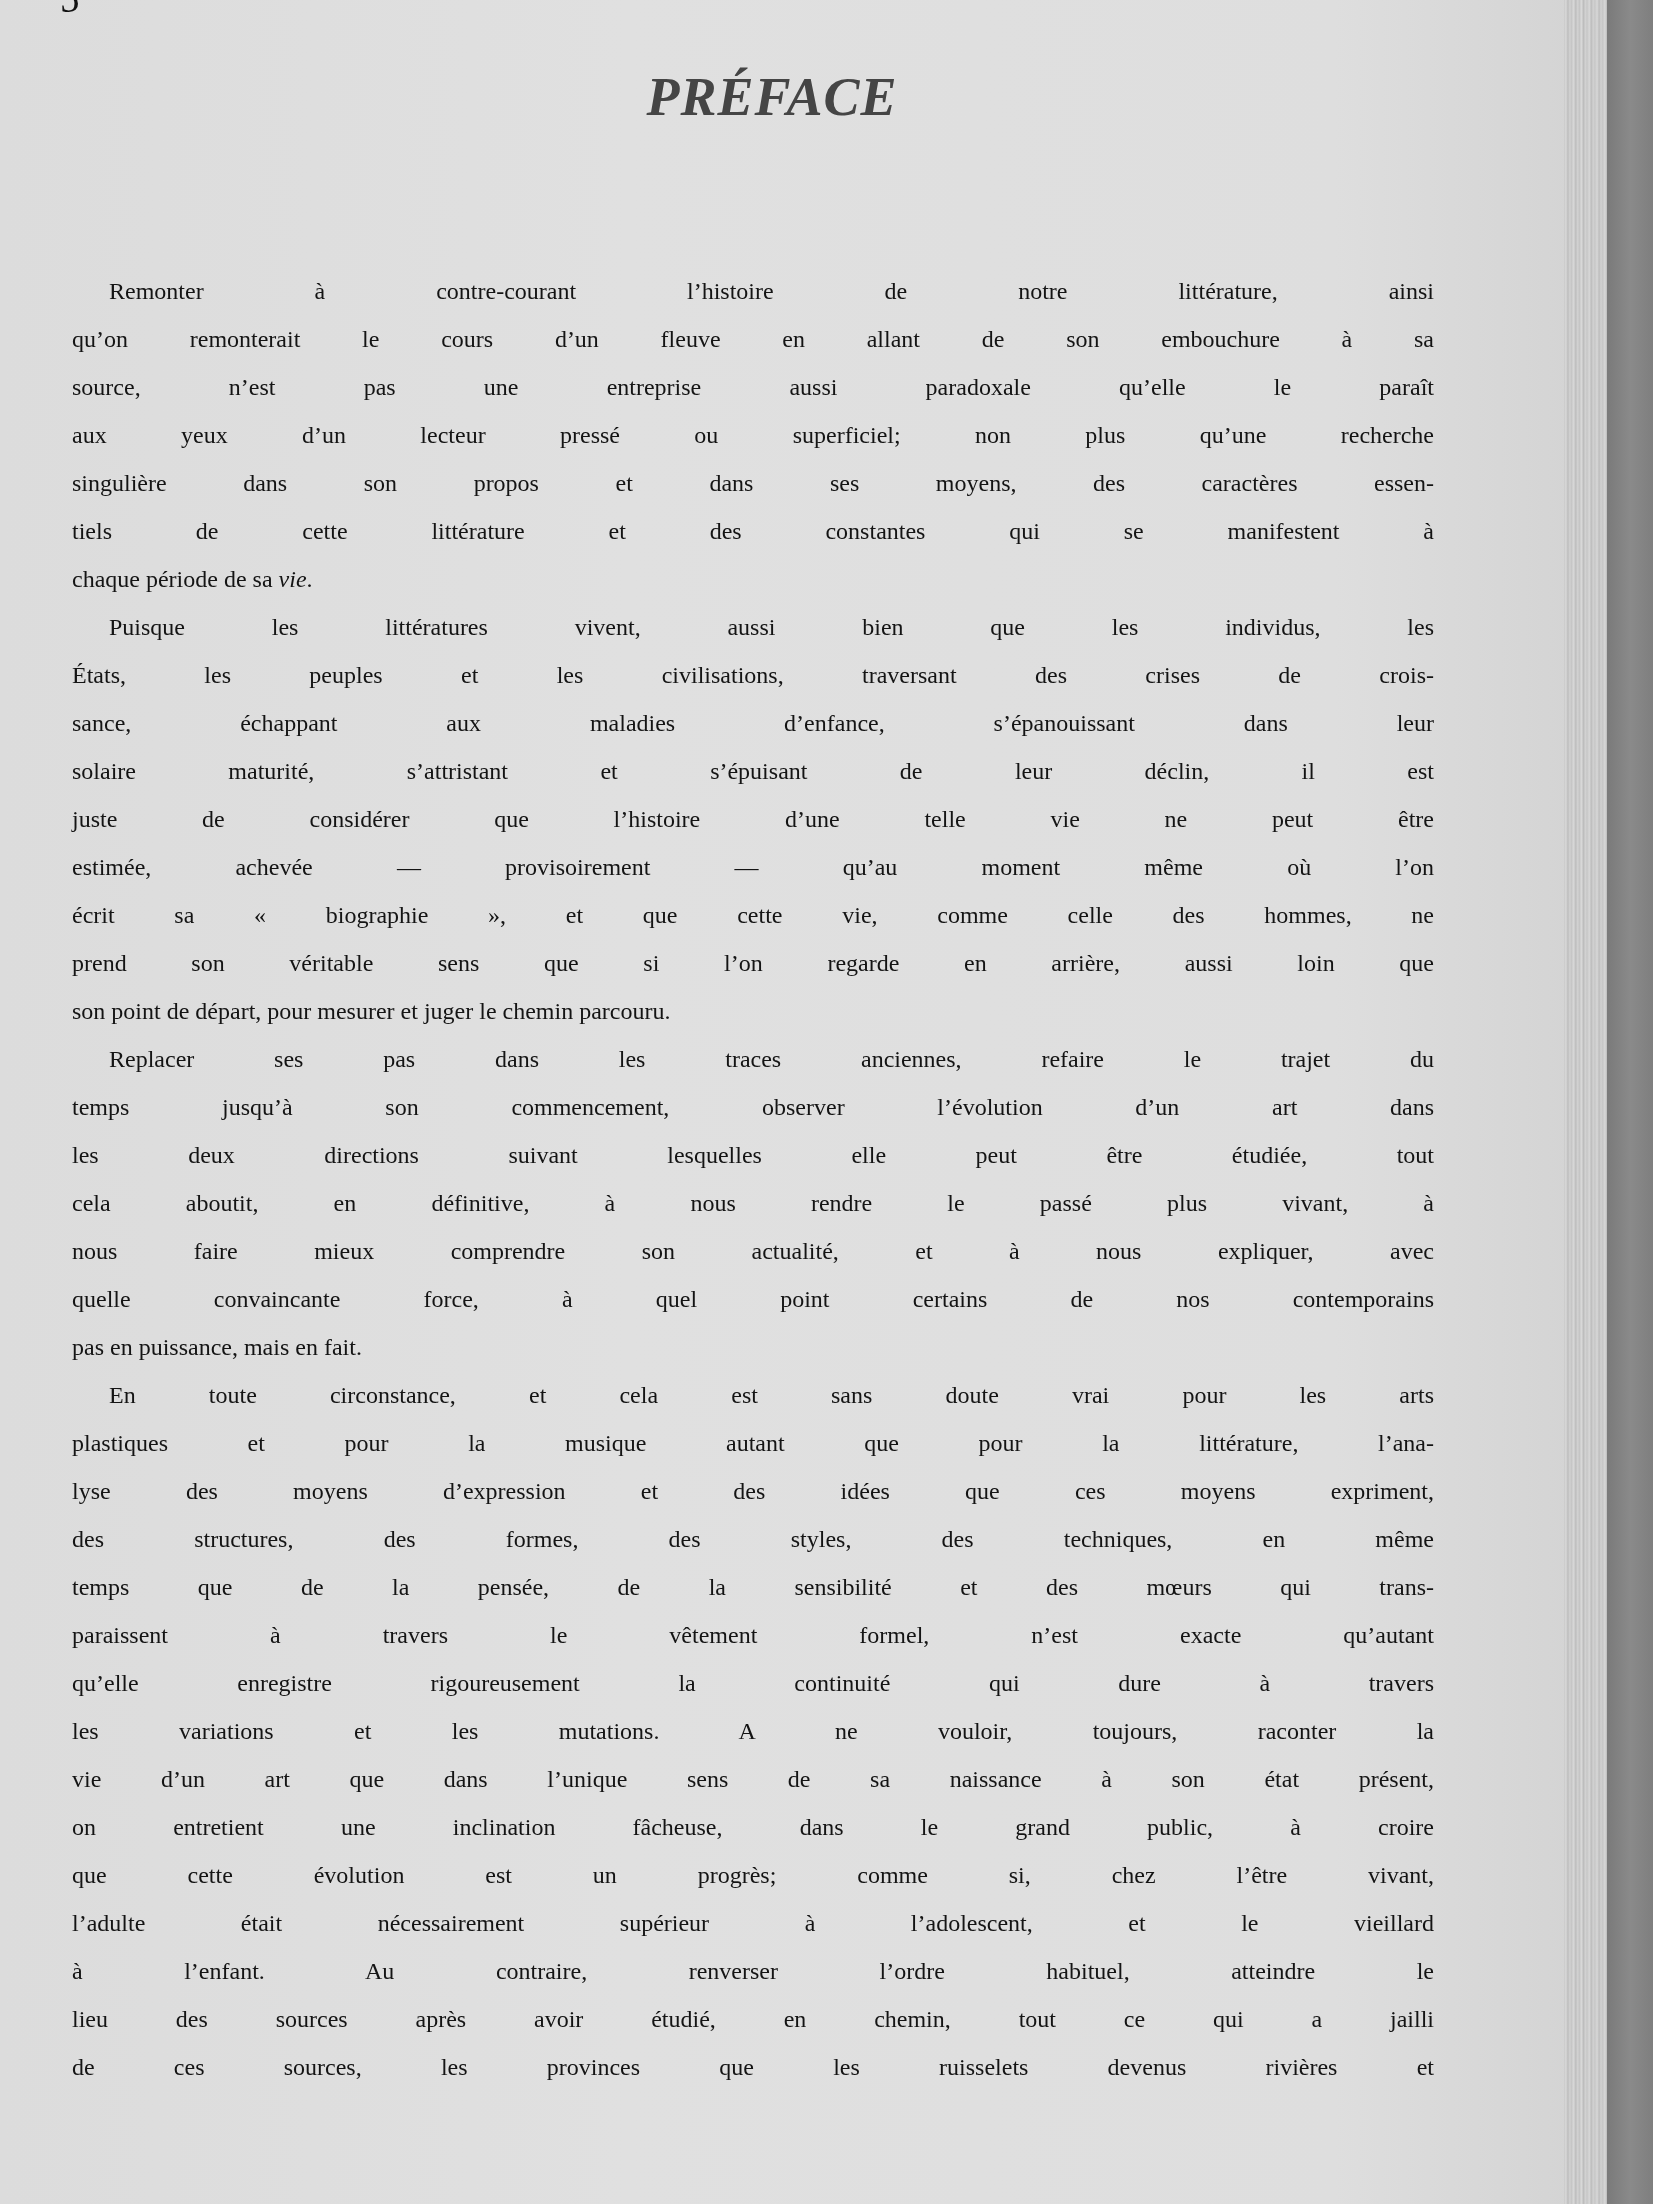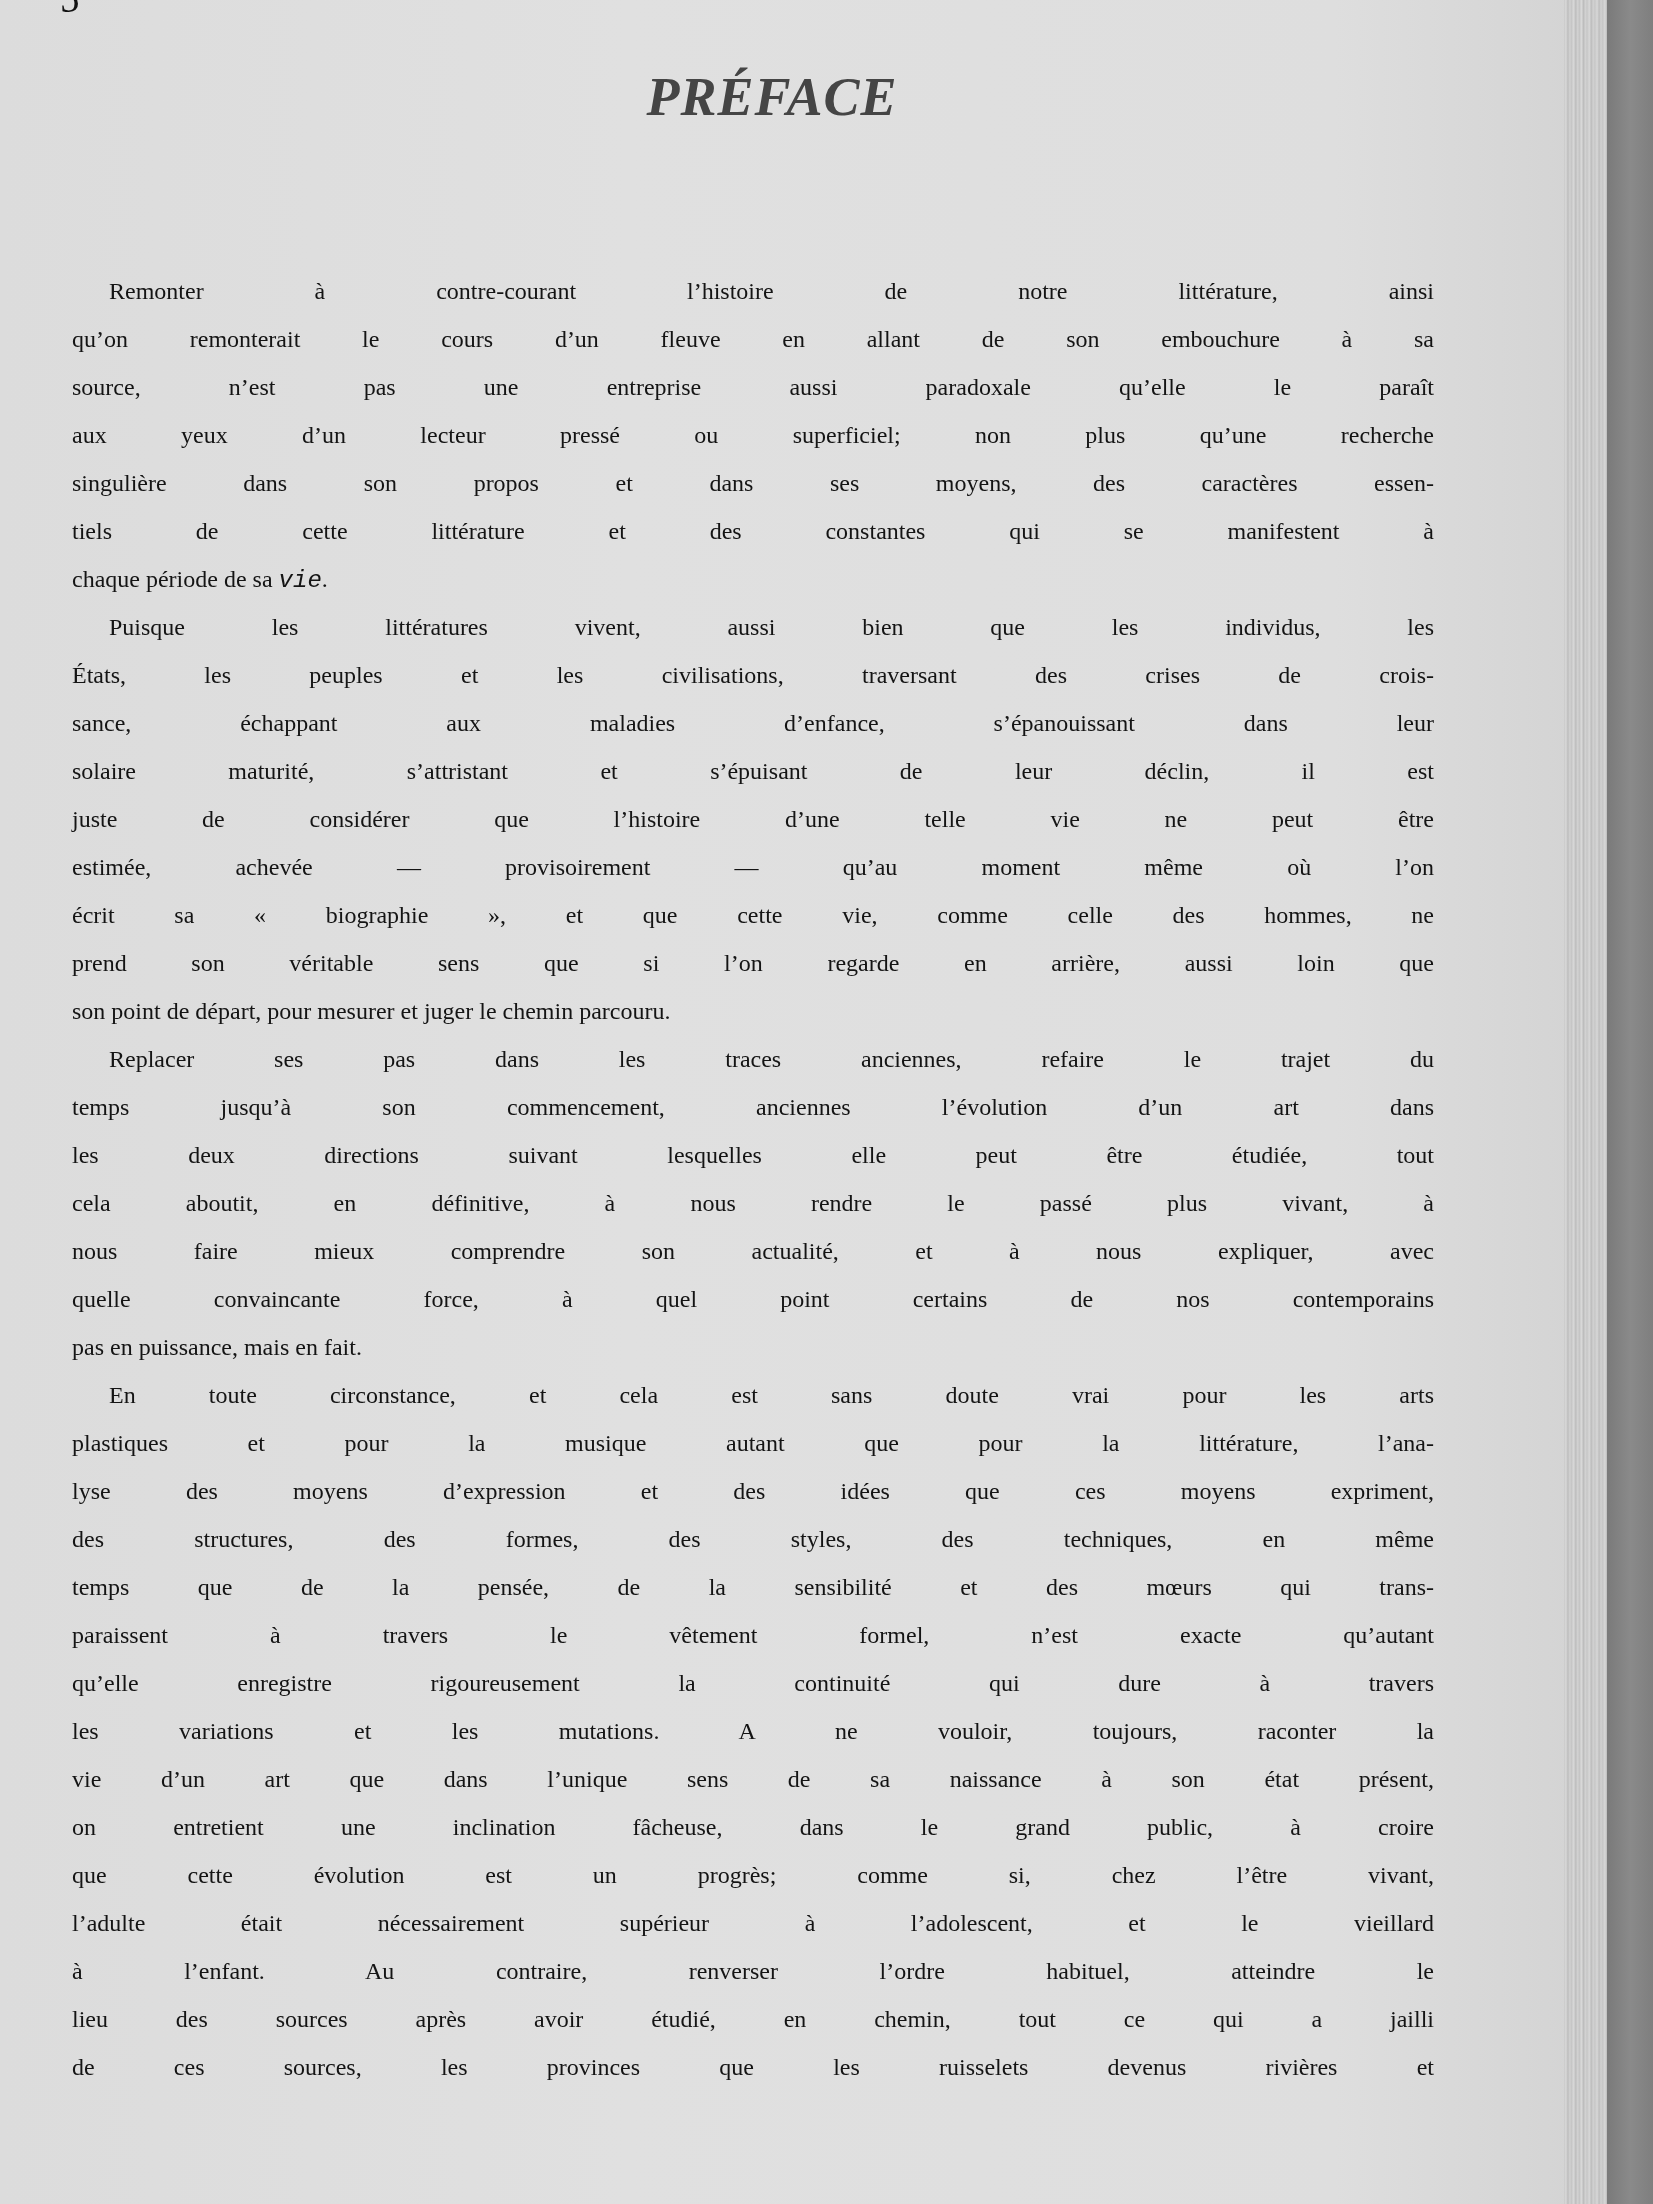--- a/index.html
+++ b/index.html
@@ -41,21 +41,21 @@
     width: 1362px;
     font-size: 24px; line-height: 48px;
     color: #141414;
   }
   .line {
     display: block; height: 48px; white-space: nowrap;
     text-align: justify; text-align-last: justify;
   }
   .line.indent { padding-left: 37px; }
   .line.last { text-align-last: left; }
-  em { font-style: italic; font-family: Liberation Mono, monospace; }
+  em { font-style: italic; }
   .watermark {
     position: absolute; left: 1.9px; top: 2183px;
     font-family: "DejaVu Sans", sans-serif; font-size: 15.5px; font-weight: bold;
     color: #f2f2f2; text-shadow: 1px 1px 1px #555; margin-top: 30px;
   }
 </style>
 </head>
 <body>
 
 <div class="page">
@@ -81,21 +81,21 @@
       <span class="line">solaire maturité, s’attristant et s’épuisant de leur déclin, il est</span>
       <span class="line">juste de considérer que l’histoire d’une telle vie ne peut être</span>
       <span class="line">estimée, achevée — provisoirement — qu’au moment même où l’on</span>
       <span class="line">écrit sa « biographie », et que cette vie, comme celle des hommes, ne</span>
       <span class="line">prend son véritable sens que si l’on regarde en arrière, aussi loin que</span>
       <span class="line last">son point de départ, pour mesurer et juger le chemin parcouru.</span>
     </div>
 
     <div>
       <span class="line indent">Replacer ses pas dans les traces anciennes, refaire le trajet du</span>
-      <span class="line">temps jusqu’à son commencement, anciennes l’évolution d’un art dans</span>
+      <span class="line">temps jusqu’à son commencement, observer l’évolution d’un art dans</span>
       <span class="line">les deux directions suivant lesquelles elle peut être étudiée, tout</span>
       <span class="line">cela aboutit, en définitive, à nous rendre le passé plus vivant, à</span>
       <span class="line">nous faire mieux comprendre son actualité, et à nous expliquer, avec</span>
       <span class="line">quelle convaincante force, à quel point certains de nos contemporains</span>
       <span class="line last">pas en puissance, mais en fait.</span>
     </div>
 
     <div>
       <span class="line indent">En toute circonstance, et cela est sans doute vrai pour les arts</span>
       <span class="line">plastiques et pour la musique autant que pour la littérature, l’ana-</span>

